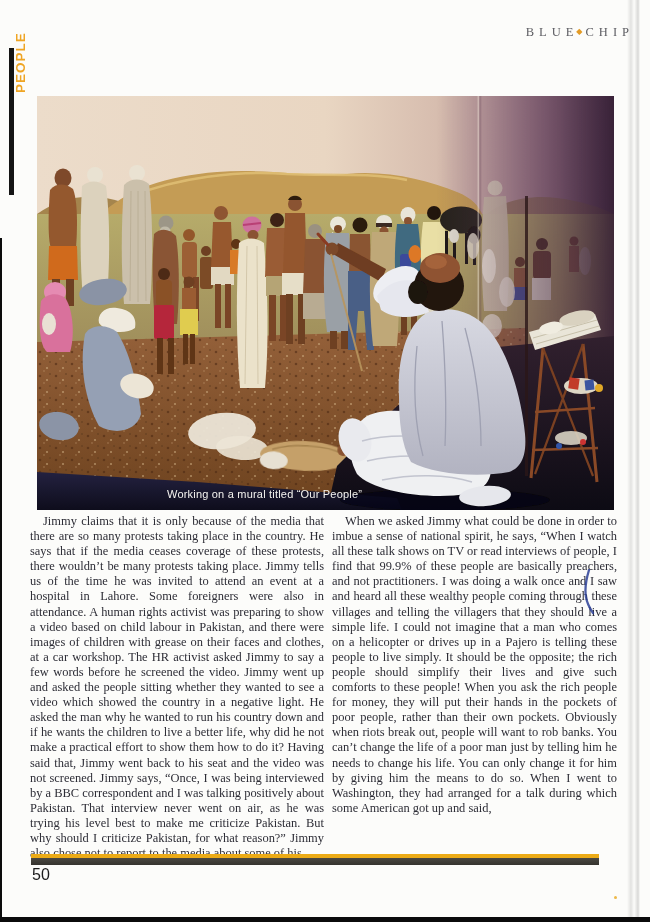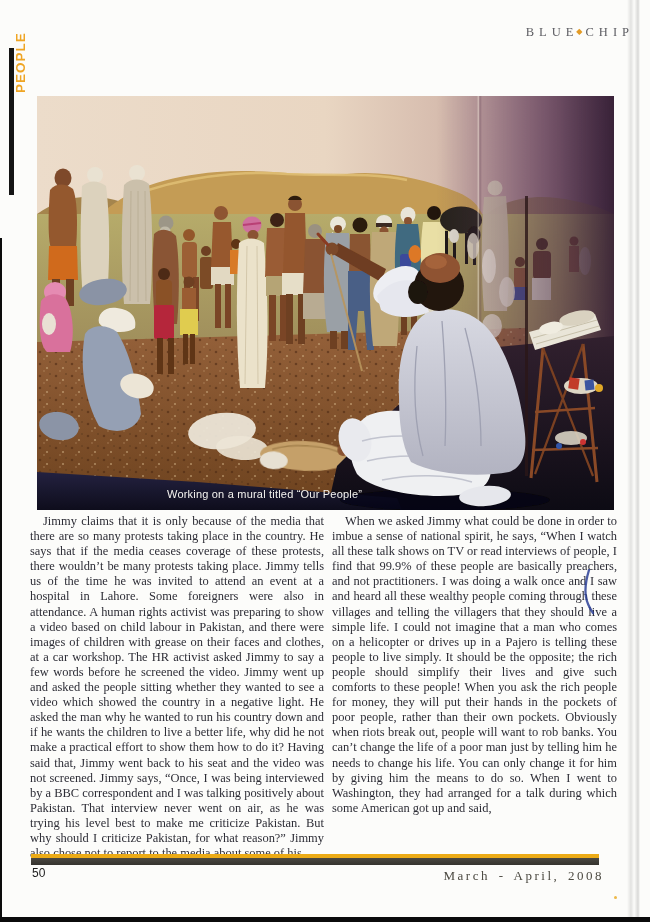--- a/index.html
+++ b/index.html
@@ -49,21 +49,21 @@
 
   
   .ink { position:absolute; left:581px; top:569px; z-index:4; }
 
   
   .footer-bar { position:absolute; left:31px; top:854px; width:568px; height:11px; }
   .footer-bar .gold { height:4px; background:#ecab16; }
   .footer-bar .dark { height:7px; background:linear-gradient(#4a4841,#35332e); }
   .page-num {
     position:absolute; left:32px; top:866px;
-    font-family:"Liberation Sans", sans-serif; font-size:12px; color:#1c1c1c;
+    font-family:"Liberation Sans", sans-serif; font-size:16px; color:#1c1c1c;
   }
   .issue-date {
     position:absolute; right:46px; top:868px; font-size:13px;
     letter-spacing:2.5px; word-spacing:3px; color:#4c4a42;
   }
 
   
   .edge-right {
     position:absolute; top:0; right:10px; width:13px; height:100%;
     background:linear-gradient(to right, rgba(0,0,0,0) 0%, rgba(0,0,0,.10) 30%,
@@ -328,20 +328,19 @@
 
   <svg class="ink" width="16" height="46" viewBox="0 0 16 46">
     <path d="M8,1 C5,11 3.5,20 5,28 C6,34 8.5,39 12,44" stroke="#2c3f96" stroke-width="2.3" fill="none" stroke-linecap="round" opacity=".85"></path>
   </svg>
 
   <div class="footer-bar">
     <div class="gold"></div>
     <div class="dark"></div>
   </div>
   <div class="page-num">50</div>
-  <div class="issue-date">March - April, 2008</div>
 
   <div class="edge-right"></div>
   <div class="edge-bottom"></div>
   <div class="edge-left"></div>
   <div class="speck"></div>
 
 </div>
 
 </body></html>

